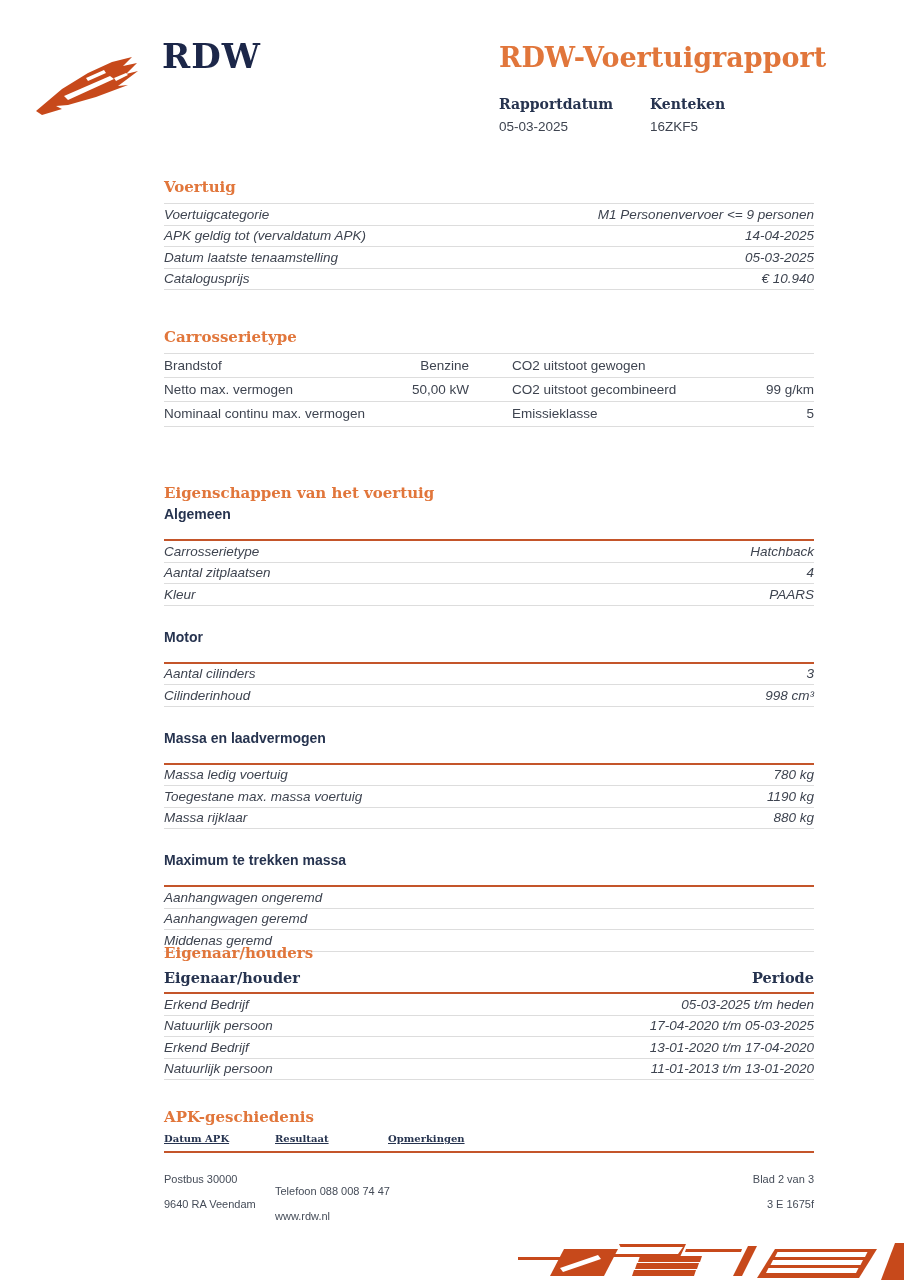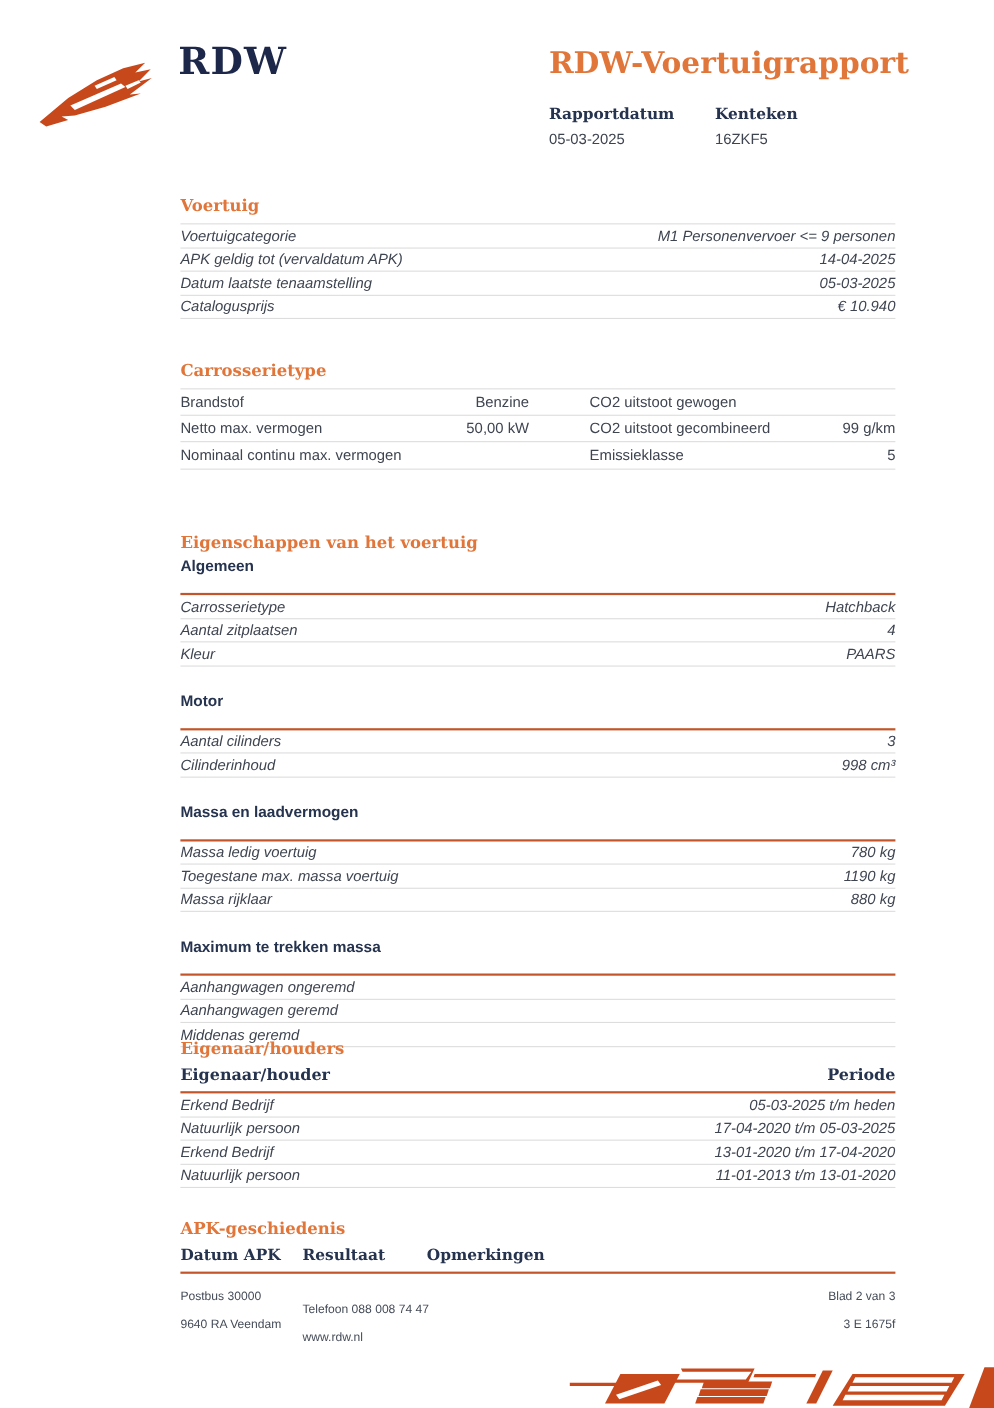--- a/index.html
+++ b/index.html
@@ -27,36 +27,36 @@
                  padding-bottom:17px; border-bottom:2px solid #c4552a; }
   .rows { border-top:1px solid #dddddd; }
   .rows.no-top { border-top:none; }
   .row { display:flex; justify-content:space-between; align-items:center;
          height:21.5px; border-bottom:1px solid #dddddd;
          font-size:13.5px; color:#3e4450;font-style:italic; }
   .row .val { text-align:right; white-space:nowrap;padding-left:41px; }
 
   
   .mrow { display:flex; align-items:center; height:24.2px; border-bottom:1px solid #dddddd;
-          font-size:13.5px; color:#3e4450;gap:12px; }
+          font-size:13.5px; color:#3e4450; }
   .mrow .ml  { width:240px; }
   .mrow .mv  { width:65px; text-align:right; white-space:nowrap; }
   .mrow .mrl { width:190px; margin-left:43px; }
   .mrow .mrv { flex:1; text-align:right; white-space:nowrap; }
 
   .sub { margin-top:0; }
   .sub + .sub { margin-top:23px; }
 
   
   .thead { display:flex; justify-content:space-between; align-items:flex-end;
            padding:5px 0 6px 0; border-bottom:2px solid #c4552a;
            font-family:"DejaVu Serif", serif; font-weight:bold; font-size:14.5px; color:#26334f; }
   .apk-head { display:flex; align-items:flex-end; padding:5px 0 7px 0;
               border-bottom:2px solid #c4552a;
-              font-family:"DejaVu Serif", serif; font-weight:bold; font-size:14px; color:#26334f; }
+              font-family:"DejaVu Serif", serif; font-weight:bold; font-size:10px; color:#26334f;text-decoration:underline; }
   .apk-c1 { width:111px; } .apk-c2 { width:113px; } .apk-c3 { flex:1; }
 
   
   .footer { position:absolute; left:164px; right:90px; top:1166px; font-size:11px; color:#454c58; }
   .f-line { display:flex; height:25px; align-items:center; }
   .f-c1 { width:111px; } .f-c2 { flex:1;margin-top:24px; } .f-c3 { text-align:left;padding-left:24px; }
 
   .bottom-art { position:absolute; left:504px; top:1231px; }
 </style>
 </head>

